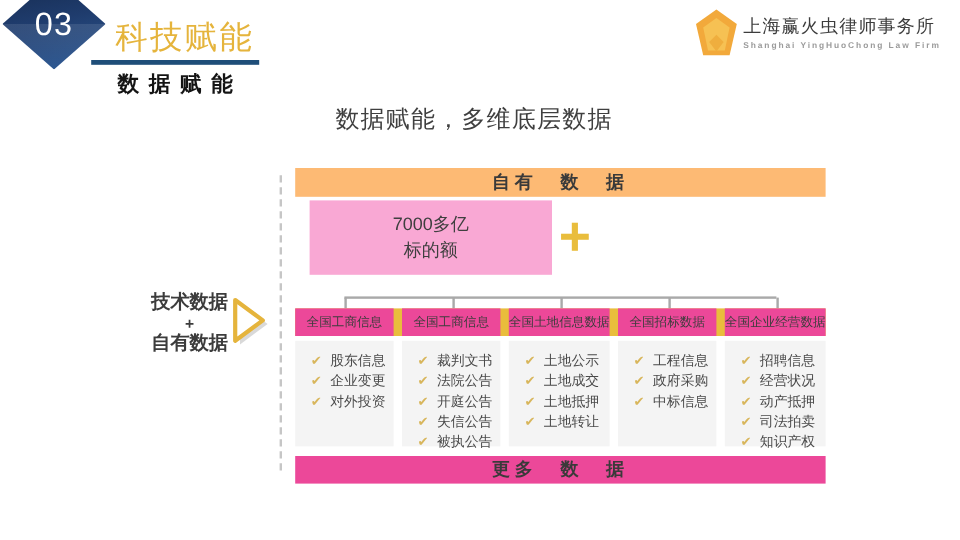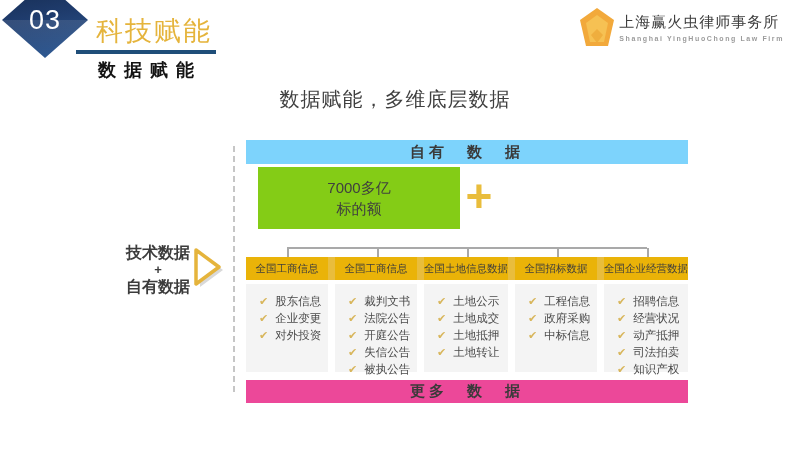--- a/index.html
+++ b/index.html
@@ -60,26 +60,26 @@
     position:absolute; left:233px; top:146px; height:246px; width:0;
     border-left:2px dashed #c6c6c6;
   }
 
   
   .diagram { position:absolute; left:246px; top:140px; width:442px; }
   .bar {
     height:24px; display:flex; align-items:center; justify-content:center;
     font-size:15px; font-weight:bold; color:#3a3a3a; letter-spacing:4px; white-space:nowrap;
   }
-  .bar-top { background:#7dd3fc; }
+  .bar-top { background:#fdba74; }
   .bar-bottom { background:#ec4899; margin-top:8px; height:23px; }
 
   .own-row { position:relative; height:62px; margin-top:3px; }
   .own-box {
-    position:absolute; top:0; bottom:0; background:#84cc16;
+    position:absolute; top:0; bottom:0; background:#f9a8d4;
     display:flex; flex-direction:column; align-items:center; justify-content:center;
     font-size:15px; font-weight:500; color:#3f3f3f; line-height:21px;
   }
   .own-box.left  { left:12px;  width:202px; }
   .own-box.right { left:252px; width:190px; }
   .plus-sign {
     position:absolute; left:214px; width:38px; top:50%; transform:translateY(-54%);
     text-align:center; font-size:46px; font-weight:bold; color:#e9bd3c; line-height:46px;
   }
 
@@ -89,21 +89,21 @@
     border-top:2px solid #a9a9a9;
   }
   .bracket-tick { position:absolute; bottom:0; height:9px; width:0; border-left:2px solid #a9a9a9; }
   .bt-1 { left:41px; } .bt-2 { left:131px; } .bt-3 { left:221px; } .bt-4 { left:311px; } .bt-5 { left:401px; }
 
   .cols { position:relative; }
   .gold-strip { position:absolute; top:0; left:0; right:0; height:23px; background:#e9bd3c; }
   .col-grid { position:relative; display:grid; grid-template-columns:repeat(5,1fr); gap:7px; }
   .col { display:flex; flex-direction:column; }
   .col-header {
-    height:23px; background:#eab308; margin-bottom:4px;
+    height:23px; background:#ec4899; margin-bottom:4px;
     display:flex; align-items:center; justify-content:center;
     font-size:10.5px; color:#3d3d3d; white-space:nowrap; overflow:hidden;
   }
   .col-body { background:#f4f4f4; height:88px; padding:9px 2px 0 13px; }
   .item { display:flex; align-items:baseline; gap:7px; line-height:17px; white-space:nowrap; }
   .check { color:#d8b65c; font-size:11px; font-weight:bold; }
   .item-label { font-size:11.5px; color:#4a4a4a; }
 </style>
 </head>
 <body>

